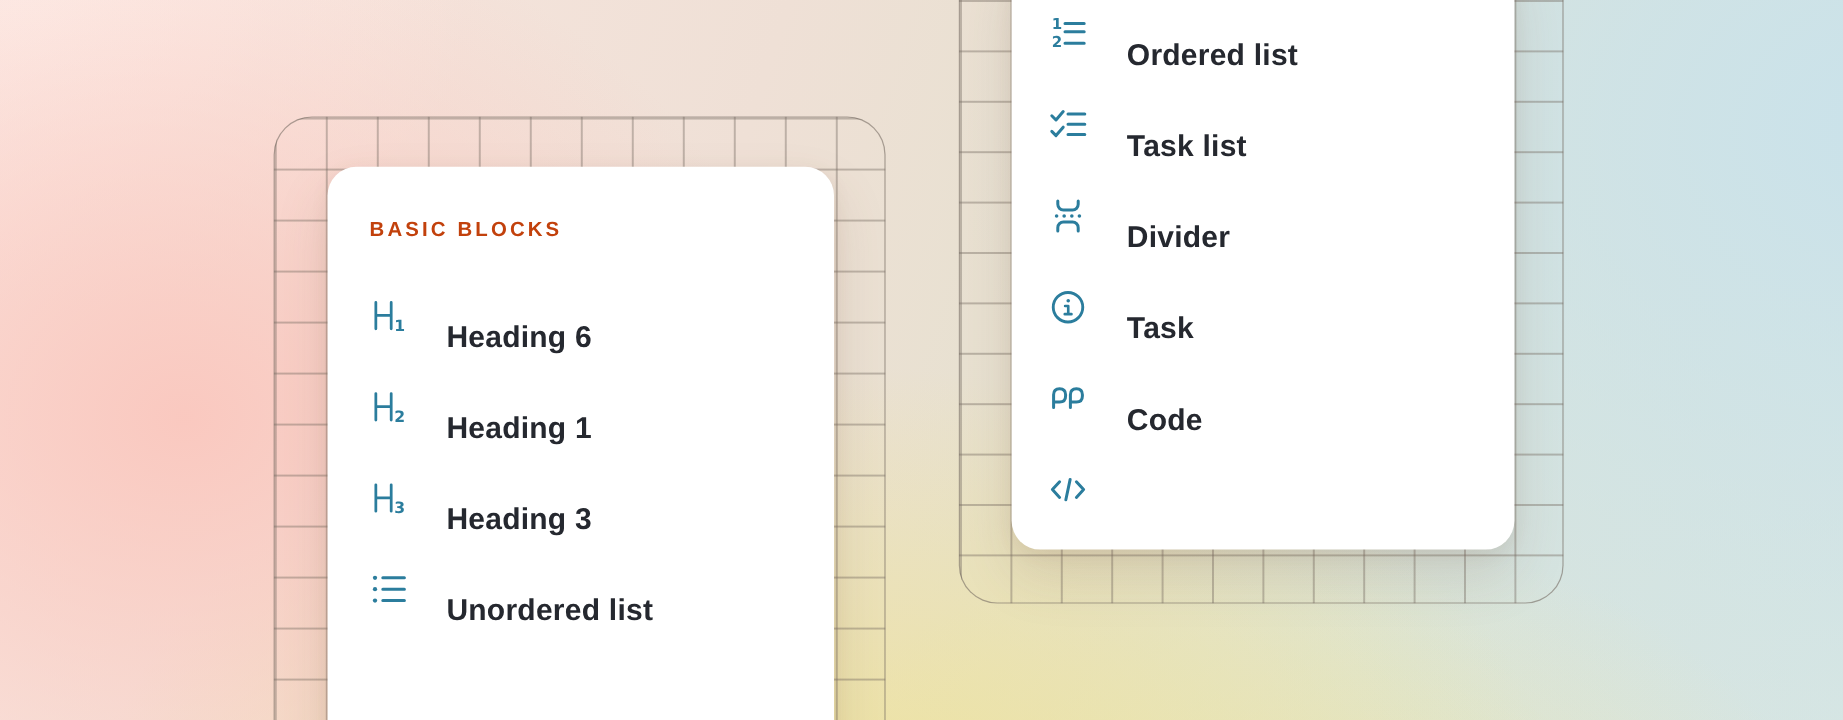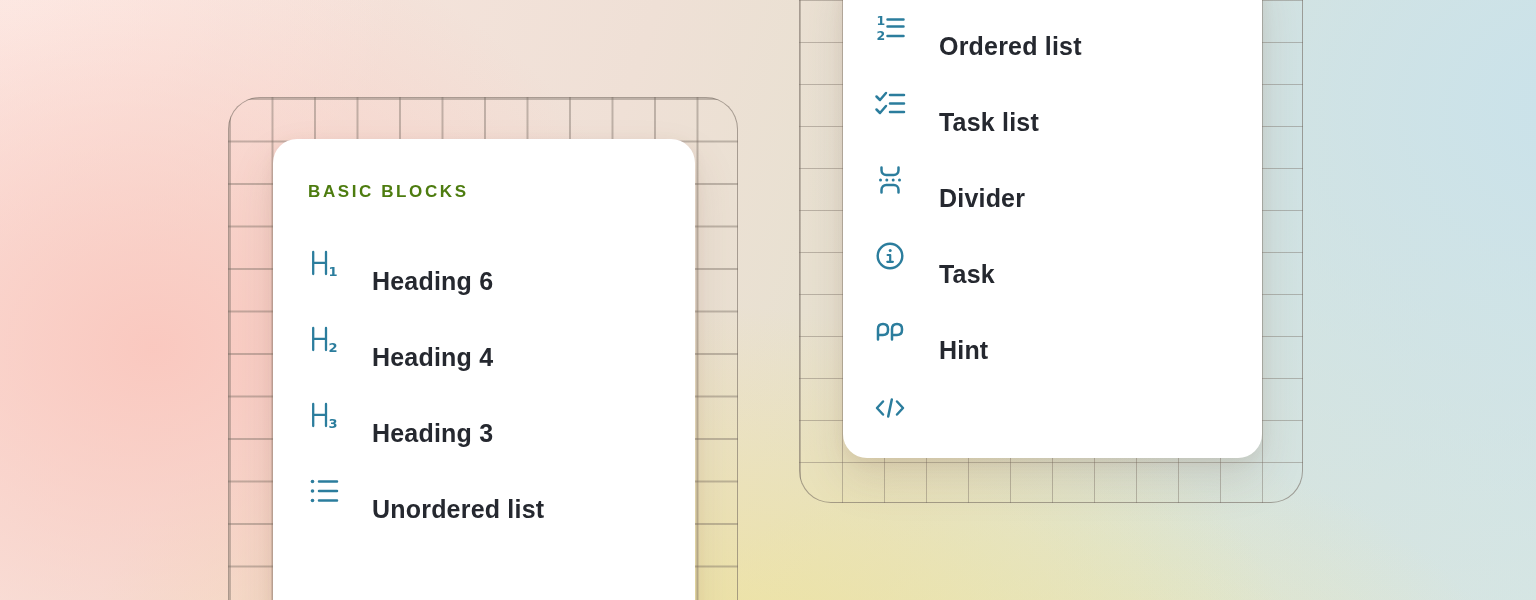--- a/index.html
+++ b/index.html
@@ -30,21 +30,21 @@
 
   .card {
     position:absolute; background:#ffffff; border-radius:24px;
     box-shadow: 0 22px 44px rgba(122,84,60,0.16), 0 4px 14px rgba(122,84,60,0.08);
   }
   #card-left  { left:273px; top:139px; width:422px; height:540px; padding:42px 0 0 35px; }
   #card-right { left:843px; top:-40px; width:419px; height:498px; padding:30px 0 0 31px; }
 
   .section-label {
     font-size:17px; font-weight:700; letter-spacing:2.6px;
-    color:#4d7c0f; line-height:22px;
+    color:#c2410c; line-height:22px;
   }
   .menu-list-left { margin-top:22px; }
 
   .menu-item {
     display:flex; align-items:center; height:76px; cursor:pointer;
   }
   .menu-item .icon-box {
     width:32px; height:32px; margin-right:32px; flex:0 0 auto;
     display:flex; align-items:center; justify-content:center;
   }
@@ -81,21 +81,21 @@
         <span class="item-label">Heading 6</span>
       </div>
 
       <div class="menu-item">
         <span class="icon-box">
           <svg class="glyph" viewBox="0 0 32 32" width="32" height="32" fill="none" stroke="#2b7d9d" stroke-width="2.3" stroke-linecap="round" stroke-linejoin="round">
             <path d="M5.2 5v22M18 5v22M5.2 15.8H18"></path>
             <text x="20.5" y="28.5" font-size="13" fill="#2b7d9d" stroke="none">2</text>
           </svg>
         </span>
-        <span class="item-label">Heading 4</span>
+        <span class="item-label">Heading 1</span>
       </div>
 
       <div class="menu-item">
         <span class="icon-box">
           <svg class="glyph" viewBox="0 0 32 32" width="32" height="32" fill="none" stroke="#2b7d9d" stroke-width="2.3" stroke-linecap="round" stroke-linejoin="round">
             <path d="M5.2 5v22M18 5v22M5.2 15.8H18"></path>
             <text x="20.5" y="28.5" font-size="13" fill="#2b7d9d" stroke="none">3</text>
           </svg>
         </span>
         <span class="item-label">Heading 3</span>
@@ -166,21 +166,21 @@
         <span class="item-label">Task</span>
       </div>
 
       <div class="menu-item">
         <span class="icon-box">
           <svg class="glyph" viewBox="0 0 32 32" width="32" height="32" fill="none" stroke="#2b7d9d" stroke-width="2.5" stroke-linecap="round" stroke-linejoin="round">
             <path d="M4 23.5V13c0-3.3 1.7-5 5-5s5 1.7 5 5v1c0 3.3-1.7 5-5 5H4"></path>
             <path d="M18 23.5V13c0-3.3 1.7-5 5-5s5 1.7 5 5v1c0 3.3-1.7 5-5 5h-5"></path>
           </svg>
         </span>
-        <span class="item-label">Hint</span>
+        <span class="item-label">Code</span>
       </div>
 
       <div class="menu-item">
         <span class="icon-box">
           <svg class="glyph" viewBox="0 0 32 32" width="32" height="32" fill="none" stroke="#2b7d9d" stroke-width="2.5" stroke-linecap="round" stroke-linejoin="round">
             <path d="M9 9.5l-6 6.5 6 6.5"></path>
             <path d="M23 9.5l6 6.5-6 6.5"></path>
             <path d="M17.8 7.5l-3.6 17"></path>
           </svg>
         </span>

